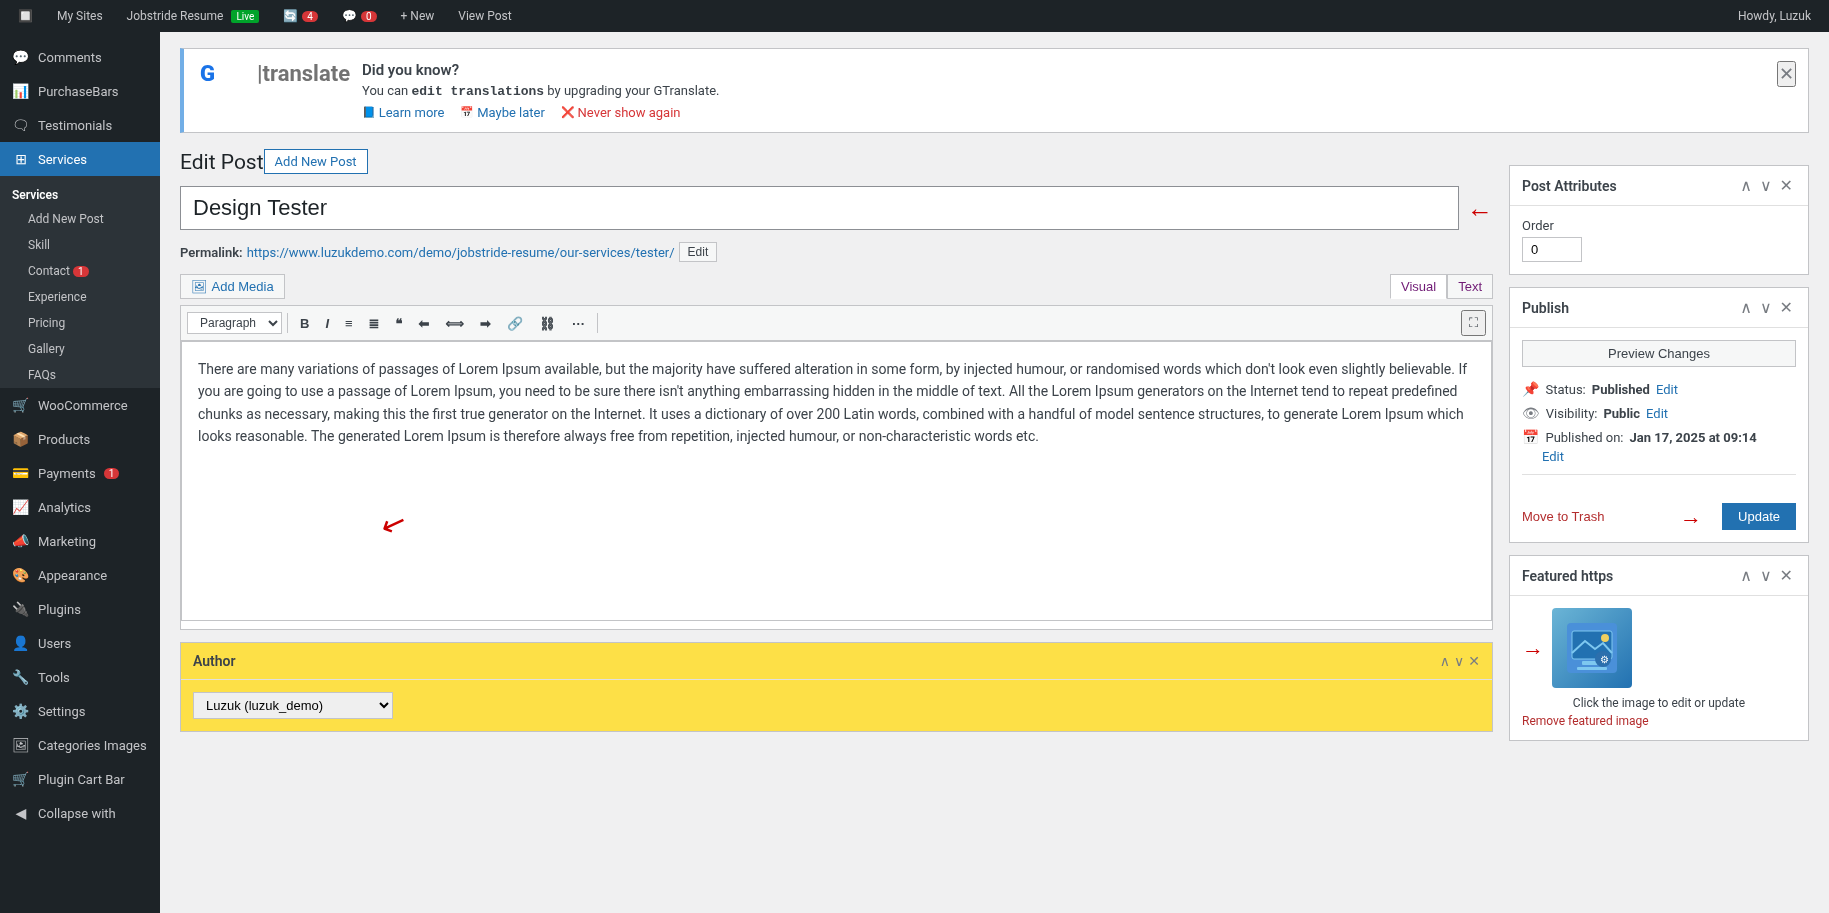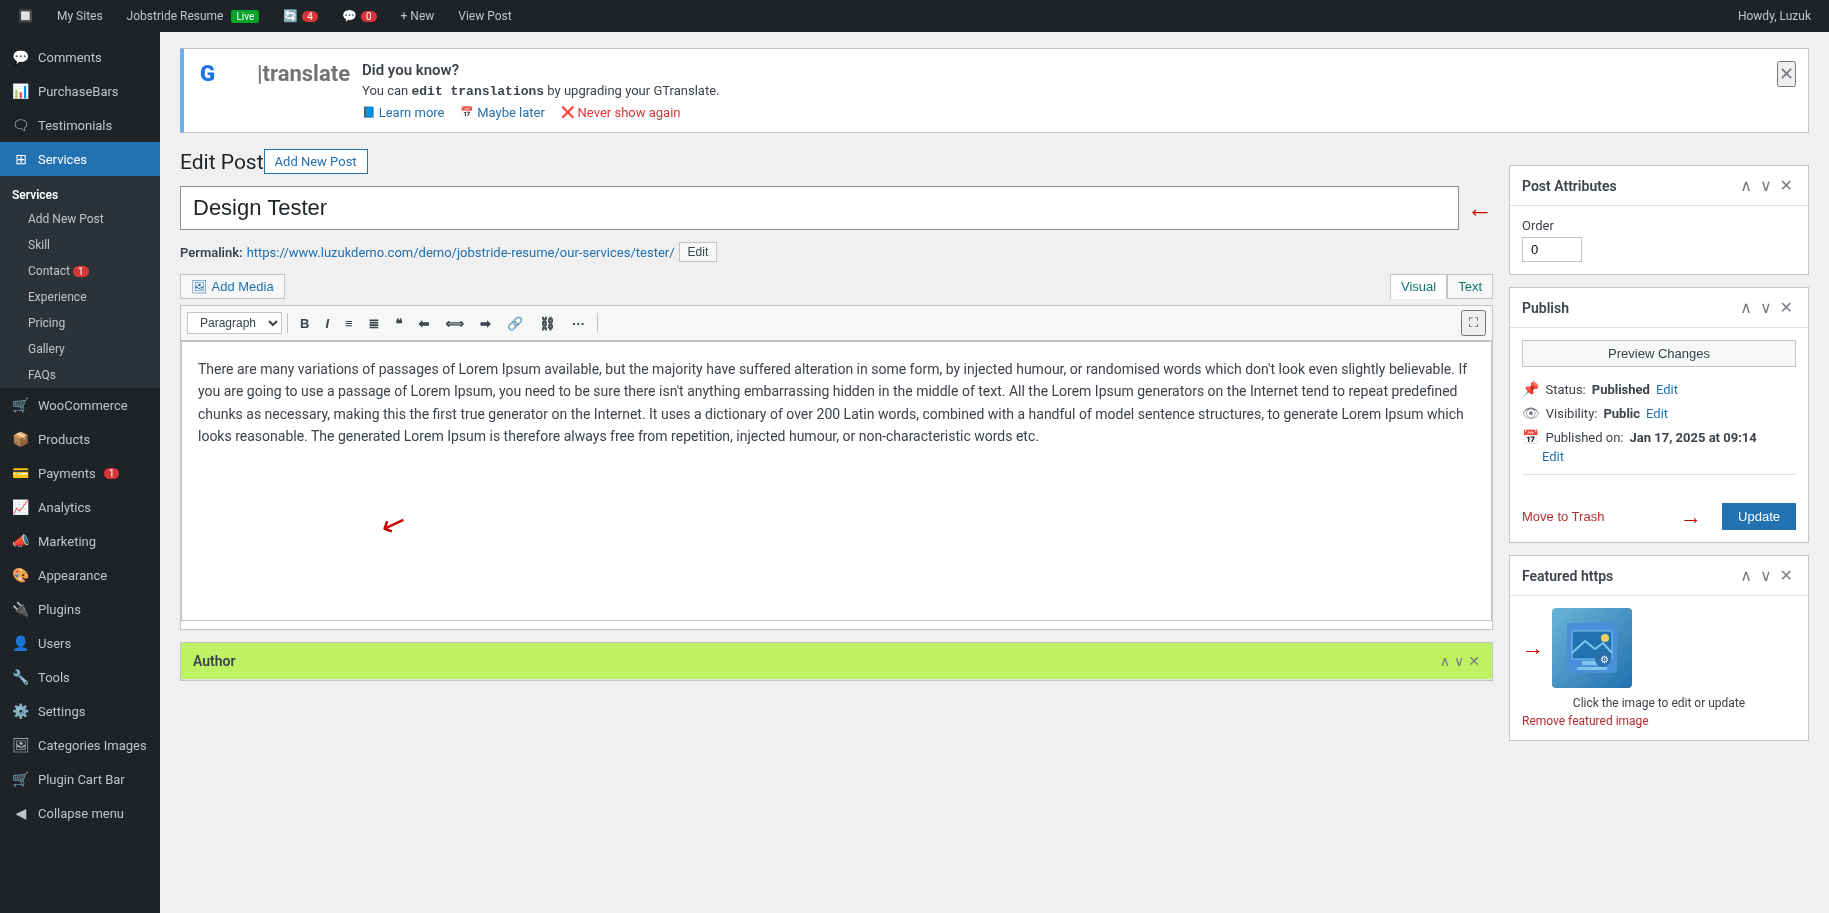--- a/index.html
+++ b/index.html
@@ -86,36 +86,36 @@
     
     .permalink-row { padding: 6px 0; font-size: 13px; color: #3c434a; display: flex; align-items: center; gap: 4px; }
     .permalink-label { font-weight: 600; }
     .permalink-link { color: #2271b1; text-decoration: none; }
     .btn-edit-permalink { background: #f6f7f7; border: 1px solid #c3c4c7; color: #3c434a; padding: 2px 8px; font-size: 12px; cursor: pointer; }
 
     
     .editor-media-row { padding: 6px 0; display: flex; align-items: center; gap: 8px; }
     .btn-add-media { background: #f6f7f7; border: 1px solid #c3c4c7; color: #2271b1; padding: 4px 10px; font-size: 13px; cursor: pointer; display: flex; align-items: center; gap: 4px; }
     .visual-text-tabs { display: flex; gap: 0; margin-left: auto; }
-    .visual-text-tab { padding: 4px 10px; font-size: 13px; cursor: pointer; border: 1px solid #c3c4c7; background: #f6f7f7; color: #0f766e; }
+    .visual-text-tab { padding: 4px 10px; font-size: 13px; cursor: pointer; border: 1px solid #c3c4c7; background: #f6f7f7; color: #701a75; }
     .visual-text-tab.active { background: #fff; border-bottom-color: #fff; }
 
     
     .editor-toolbar { background: #f6f7f7; border: 1px solid #c3c4c7; border-bottom: none; padding: 4px 6px; display: flex; align-items: center; gap: 2px; flex-wrap: wrap; }
     .toolbar-select { border: 1px solid #c3c4c7; background: #fff; padding: 2px 8px; font-size: 12px; color: #3c434a; }
     .toolbar-btn { background: none; border: 1px solid transparent; padding: 3px 6px; cursor: pointer; font-size: 13px; color: #3c434a; font-weight: bold; }
     .toolbar-divider { width: 1px; background: #c3c4c7; height: 20px; margin: 0 3px; }
     .toolbar-expand { margin-left: auto; cursor: pointer; font-size: 13px; color: #3c434a; padding: 3px 6px; }
 
     
     .editor-body { border: 1px solid #c3c4c7; min-height: 280px; padding: 16px; font-size: 14px; line-height: 1.6; color: #3c434a; }
     .editor-footer { border-top: 1px solid #e0e0e0; padding: 6px 12px; display: flex; justify-content: space-between; font-size: 12px; color: #787c82; background: #f6f7f7; }
 
     
-    .meta-box { background: #bef264; border: 1px solid #c3c4c7; margin-top: 12px; }
+    .meta-box { background: #fde047; border: 1px solid #c3c4c7; margin-top: 12px; }
     .meta-box-header { padding: 10px 12px; display: flex; align-items: center; justify-content: space-between; border-bottom: 1px solid #e0e0e0; cursor: pointer; }
     .meta-box-title { font-size: 14px; font-weight: 600; }
     .meta-box-body { padding: 12px; }
     .meta-box-controls { display: flex; gap: 4px; }
     .meta-box-ctrl { background: none; border: none; cursor: pointer; color: #787c82; font-size: 14px; }
 
     
     #right-sidebar { width: 300px; flex-shrink: 0; padding: 16px 0; }
     .right-panel { background: #fff; border: 1px solid #c3c4c7; margin-bottom: 12px; }
     .right-panel-header { padding: 10px 12px; display: flex; align-items: center; justify-content: space-between; border-bottom: 1px solid #e0e0e0; cursor: pointer; }
@@ -255,21 +255,21 @@
     <div class="sidebar-item">
       <span class="sidebar-icon">🖼</span>
       <span>Categories Images</span>
     </div>
     <div class="sidebar-item">
       <span class="sidebar-icon">🛒</span>
       <span>Plugin Cart Bar</span>
     </div>
     <div class="sidebar-item">
       <span class="sidebar-icon">◀</span>
-      <span>Collapse menu</span>
+      <span>Collapse with</span>
     </div>
   </div>
 
   <div id="main">
 
     <div class="notice-banner">
       <div>
         <div class="notice-logo">
           <span style="color:#1a73e8; font-weight:900;">G</span>
             <span style="color:#737373;margin-left:40px;">|translate</span>
@@ -360,20 +360,25 @@
 
         <div class="meta-box">
           <div class="meta-box-header">
             <span class="meta-box-title">Author</span>
             <div class="meta-box-controls">
               <button class="meta-box-ctrl">∧</button>
               <button class="meta-box-ctrl">∨</button>
               <button class="meta-box-ctrl">✕</button>
             </div>
           </div>
+          <div class="meta-box-body">
+            <select style="border:1px solid #c3c4c7; padding:4px 8px; font-size:13px; min-width:200px;">
+              <option>Luzuk (luzuk_demo)</option>
+            </select>
+          </div>
         </div>
       </div>
 
       <div id="right-sidebar">
 
         <div class="right-panel">
           <div class="right-panel-header">
             <span class="right-panel-title">Post Attributes</span>
             <div class="right-panel-controls">
               <button class="rpctrl">∧</button>

